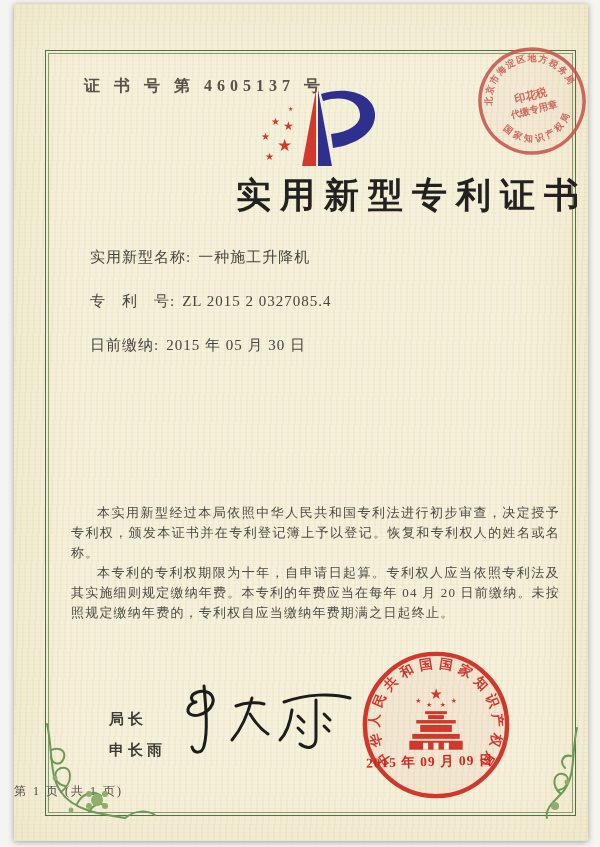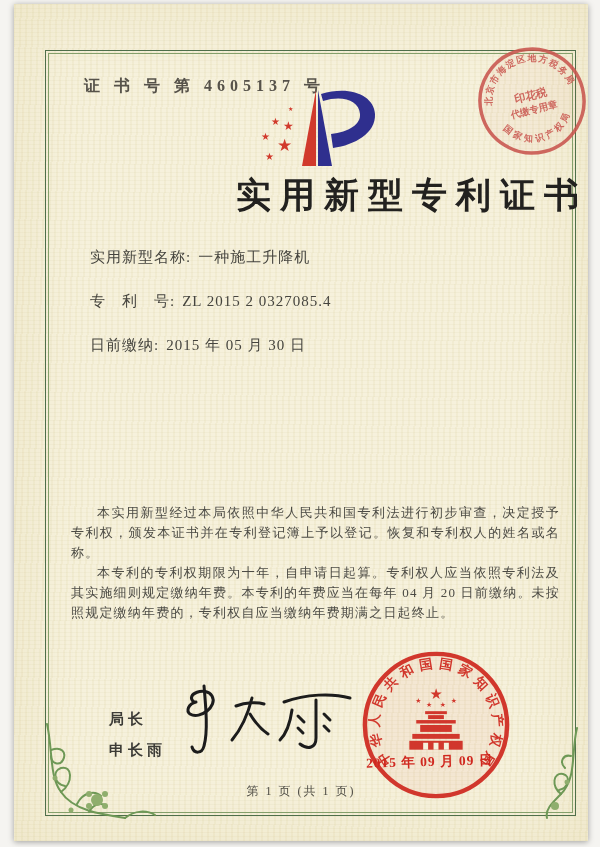--- a/index.html
+++ b/index.html
@@ -69,21 +69,21 @@
 
   .office-seal { position:absolute; left:343px; top:642px; width:158px; height:158px; opacity:0.93; }
   .seal-date {
     position:absolute; left:352px; top:749px;
     font-size:13.5px; font-weight:bold; color:#d0281f;
     letter-spacing:1px; transform:rotate(-1.5deg); z-index:5;
   }
 
   .page-indicator {
     position:absolute; left:0; top:779px; width:100%;
-    text-align:center; font-size:12px; letter-spacing:2px; color:#4d4b43;
+    font-size:12px; letter-spacing:2px; color:#4d4b43;
   }
 
   .flourish-bl { position:absolute; left:27px; top:716px; width:118px; height:102px; }
   .flourish-br { position:absolute; left:523px; top:722px; width:44px; height:94px; }
 </style>
 </head>
 <body>
 
 <div class="page">
   <div class="paper">

